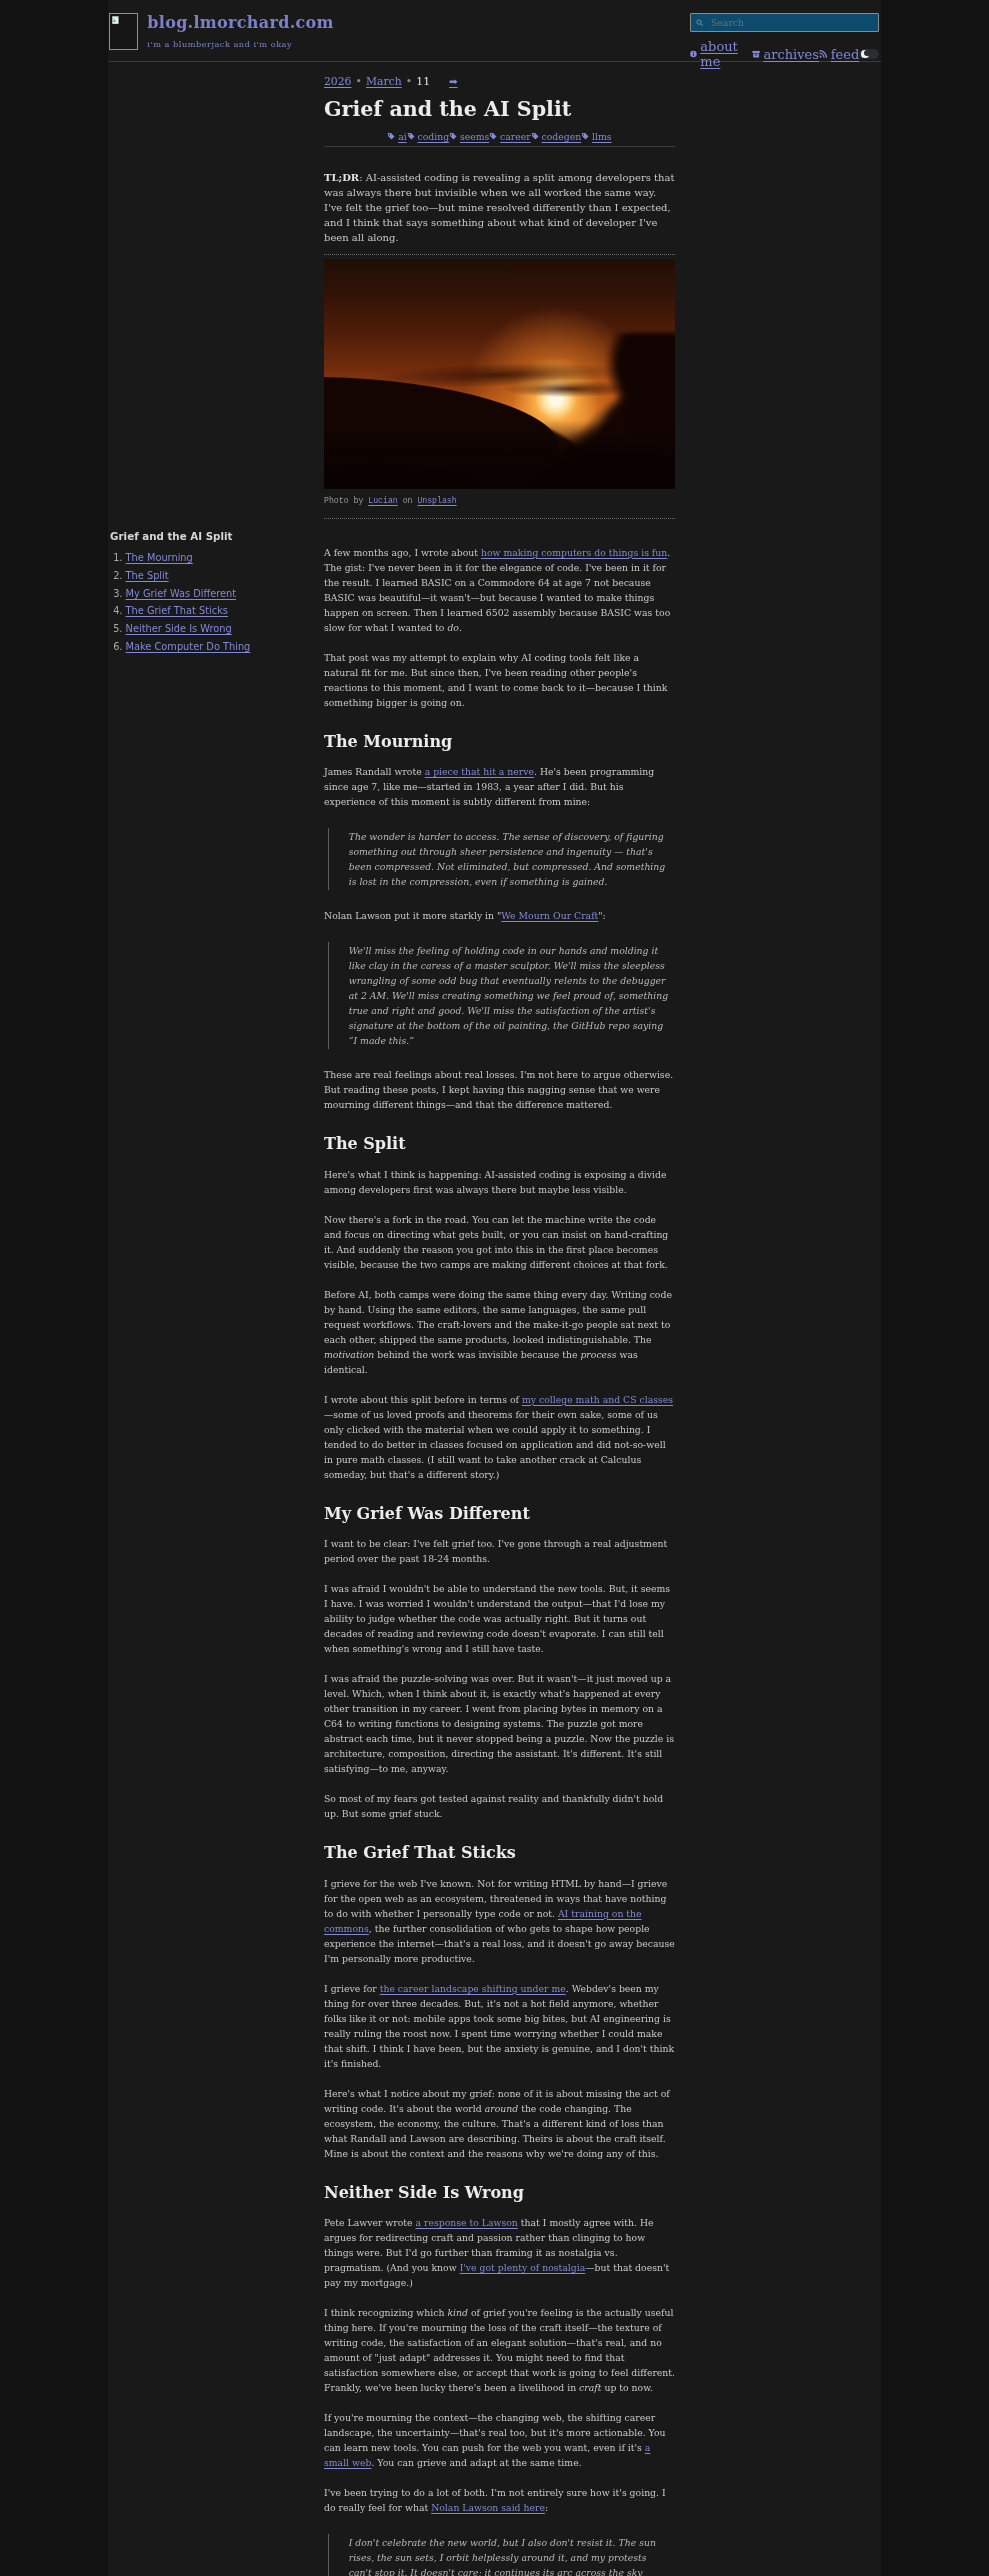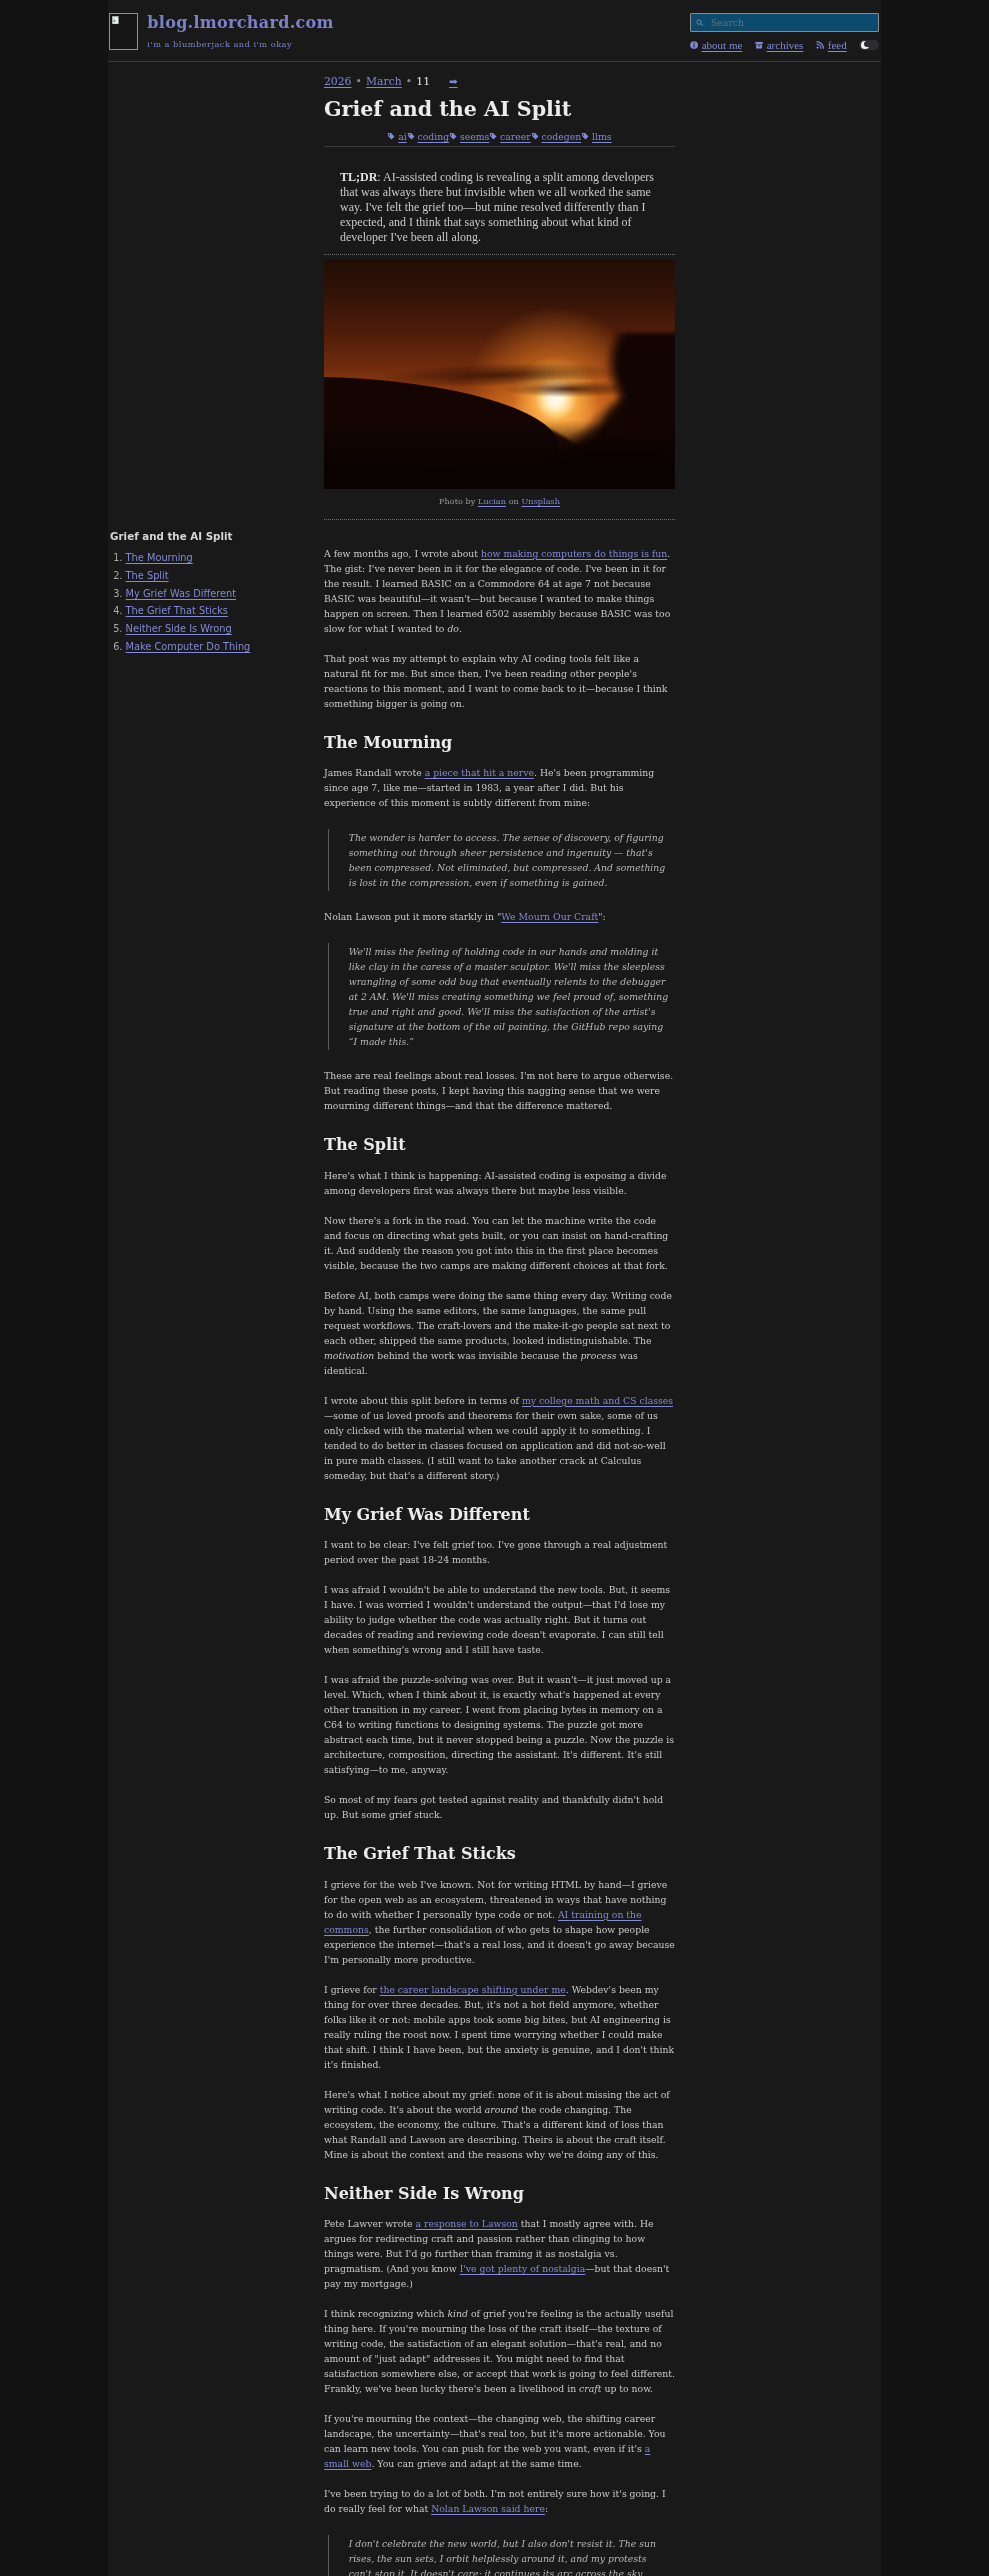--- a/index.html
+++ b/index.html
@@ -17,21 +17,21 @@
   .logo-box { width:29px; height:37px; border:0.5px solid #8f8f8f; background:#161616; position:relative; flex:none; }
   .logo-box svg { position:absolute; top:1.5px; left:1.5px; }
   .site-id { margin-left:9.3px; }
   .site-title { font-size:16px; font-weight:bold; color:#7b80cb; text-decoration:none; letter-spacing:0.3px; }
   .tagline { font-size:8.2px; color:#7b80cb; margin-top:6.2px; letter-spacing:0.5px; }
   .header-right { margin-left:auto; width:189px; }
   .search-box { display:flex; align-items:center; width:189px; height:18.5px; border:0.5px solid #8a8a8a; background:#0c4a6e; border-radius:1px; padding:0 5.2px; }
   .search-box input { flex:1; background:transparent; border:none; outline:none; color:#bbb; font-family:"DejaVu Serif",serif; font-size:9.3px; margin-left:5.2px; }
   .search-box input::placeholder { color:#6f6f6f; }
   .header-nav { display:flex; align-items:center; justify-content:space-between; margin-top:7.2px; }
-  .hnav-link { font-size:11px; display:inline-flex; align-items:center; gap:3.6px;font-family:Liberation Serif, serif; }
+  .hnav-link { font-size:13px; display:inline-flex; align-items:center; gap:3.6px; }
   .toggle { width:19.6px; height:10.8px; background:#2c2c33; border-radius:5.7px; position:relative; cursor:pointer; flex:none; }
   .toggle .moon { position:absolute; left:1.5px; top:1.5px; width:7.7px; height:7.7px; border-radius:50%; background:#f2f2f2; }
   .toggle .moon::after { content:""; position:absolute; left:3.1px; top:-0.5px; width:6.7px; height:6.7px; border-radius:50%; background:#2c2c33; }
 
   
   .main { position:relative; }
   .toc { position:absolute; left:2.1px; top:468px; width:206px; font-family:"DejaVu Sans","Liberation Sans",sans-serif; }
   .toc-title { font-size:10.3px; font-weight:bold; color:#d6d6d6; }
   .toc ol { margin:10.3px 0 0 0; padding-left:15.5px; color:#a9a9a9; }
   .toc li { font-size:9.8px; margin-bottom:6.7px; }
@@ -40,21 +40,21 @@
   .article { margin-left:216px; width:351px; padding-top:13.4px; }
 
   .post-header { text-align:left; border-bottom:0.5px solid #3b3b3d; padding-bottom:4px; }
   .post-date { font-size:10.8px; color:#e8e8e8; }
   .post-date .sep { color:#8a8a8a; margin:0 4.1px; }
   .post-date .next-day { margin-left:15.5px; font-size:10.3px; }
   .post-title { font-size:20.6px; line-height:1.2; font-weight:bold; color:#ececec; margin:8.2px 0 9.3px; }
   .post-tags { display:flex; justify-content:center; gap:0; flex-wrap:wrap; }
   .tag-link { font-size:9.3px; display:inline-flex; align-items:center; gap:2.6px; }
 
-  .tldr { margin:23px 16px 0; font-size:12px; line-height:15px;font-family:Liberation Serif, serif; }
+  .tldr { margin:23px 0 0; font-size:10px; line-height:15px; }
   .tldr strong { color:#e4e4e4; }
 
   figure.photo-figure { margin:9.3px 0 0; border-top:0.5px dotted #6f6f6f; border-bottom:0.5px dotted #6f6f6f; padding:4.1px 0 12.4px; }
   .photo { position:relative; width:351px; height:230px; overflow:hidden; background:
       radial-gradient(circle at 66% 61%, #fff8e2 0 2.2%, #ffe3a0 4.5%, rgba(255,176,70,.9) 8%, rgba(236,128,36,.55) 16%, rgba(170,66,14,0) 34%),
       radial-gradient(ellipse 60% 18% at 62% 74%, rgba(255,190,110,.55), rgba(255,190,110,0) 70%),
       linear-gradient(180deg, #200e06 0%, #341307 16%, #4f1d09 32%, #6d2a0c 46%, #8f3c10 57%, #b55717 66%, #c96d1e 72%, #a8511a 78%, #5d2408 88%, #2a0d04 100%);
   }
   .photo .cloud1 { position:absolute; left:0%; top:44%; width:100%; height:13%;
       background:radial-gradient(ellipse 50% 55% at 50% 50%, rgba(46,14,4,.8), rgba(46,14,4,0) 72%); transform:rotate(-1.5deg); }
@@ -67,21 +67,21 @@
   .photo .trees { position:absolute; right:-5%; top:32%; width:42%; height:75%; filter:blur(2.1px); background:
       radial-gradient(circle at 82% 18%, #120402 0 26%, rgba(18,4,2,0) 33%),
       radial-gradient(circle at 95% 45%, #120402 0 34%, rgba(18,4,2,0) 42%),
       radial-gradient(circle at 60% 55%, #160503 0 18%, rgba(22,5,3,0) 26%),
       radial-gradient(circle at 75% 80%, #120402 0 38%, rgba(18,4,2,0) 48%),
       radial-gradient(circle at 40% 90%, #120402 0 26%, rgba(18,4,2,0) 36%); }
   .photo .fg { position:absolute; left:0; bottom:0; width:100%; height:30%; background:
       radial-gradient(ellipse 40% 90% at 85% 100%, rgba(10,2,1,.95) 0 55%, rgba(10,2,1,0) 75%),
       radial-gradient(ellipse 45% 70% at 15% 110%, rgba(10,2,1,.95) 0 60%, rgba(10,2,1,0) 80%),
       linear-gradient(to top, #0b0301 18%, rgba(11,3,1,.8) 55%, rgba(11,3,1,0) 100%); }
-  figcaption { margin-top:7.2px; text-align:center; font-size:8.2px; color:#9a9a9a; }
+  figcaption { margin-top:7.2px; text-align:left; font-size:8.2px; color:#9a9a9a;font-family:Liberation Mono, monospace; }
 
   .post-body { margin-top:26px; font-size:9.3px; line-height:15px; }
   .post-body p { margin:0 0 15px; }
   .post-body h2 { font-size:16px; color:#ececec; margin:24px 0 15.5px; font-weight:bold; }
   .post-body blockquote { margin:18.5px 0 18.5px 4.1px; border-left:1px solid #5c5c5c; padding:1px 5.2px 1px 19.6px; font-style:italic; color:#b9b9b9; }
 </style>
 </head>
 <body>
 
 <div class="page">

